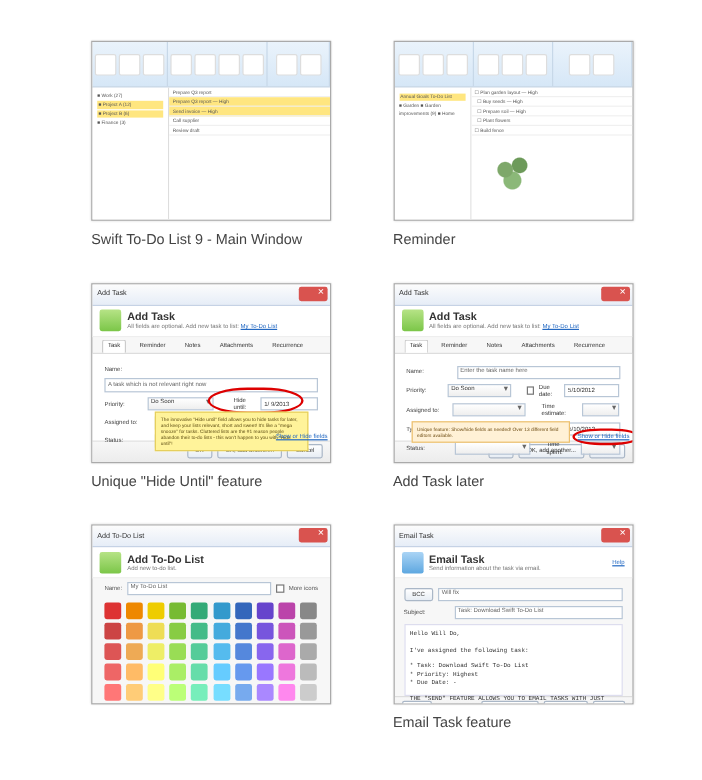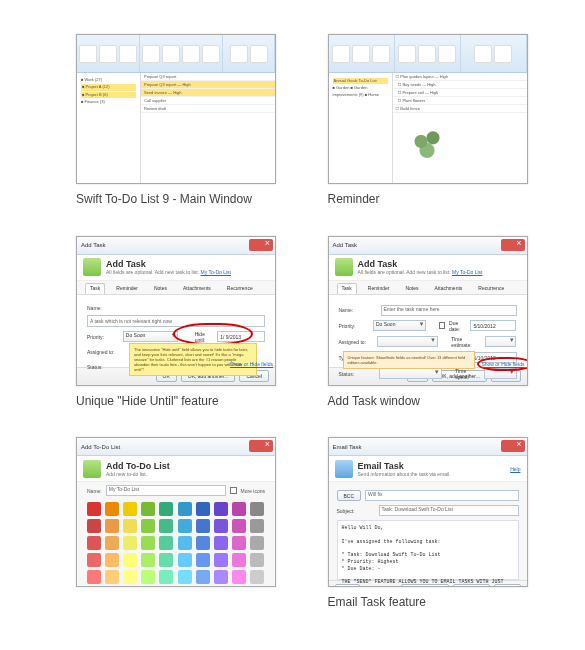--- a/index.html
+++ b/index.html
@@ -247,21 +247,21 @@
 Over 13 different field editors available.</div>
         <div class="circle-red" style="right:-6px; bottom:-4px; width:56px; height:14px;"></div>
         <span class="link" style="position:absolute; right:2px; bottom:0; font-size:5px;">Show or Hide fields</span>
       </div>
       <div class="dlg-foot">
         <div class="btn">OK</div>
         <div class="btn">OK, add another...</div>
         <div class="btn">Cancel</div>
       </div>
     </div>
-    <div class="caption">Add Task window</div>
+    <div class="caption">Add Task later</div>
   </div>
 
   <div class="item">
     <div class="thumb">
       <div class="dlg-title">
           <span>Add To-Do List</span>
           <div class="dlg-close"></div>
         </div>
       <div class="dlg-head">
         <div class="dlg-icon"></div>

